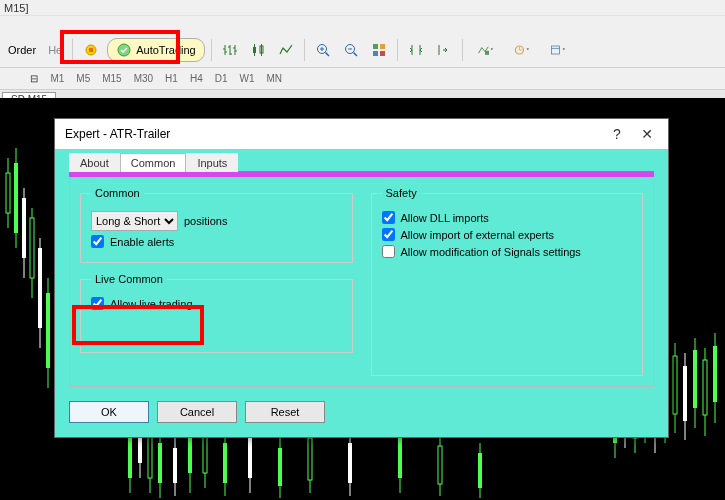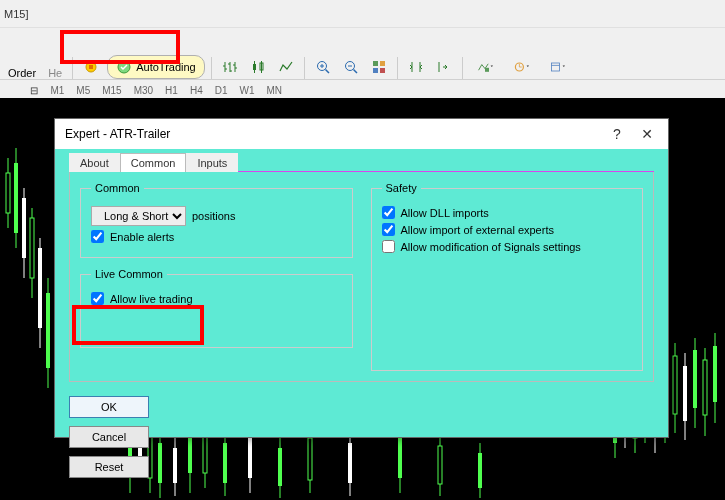--- a/index.html
+++ b/index.html
@@ -1,21 +1,21 @@
 <!DOCTYPE html>
 <html><head>
 <meta charset="utf-8">
 <style>
   * { box-sizing: border-box; font-family: "Segoe UI", Tahoma, sans-serif; }
   body { margin: 0; width: 725px; height: 500px; background: #f0f0f0; overflow: hidden; position: relative; }
 
-  .menubar { height: 28px; background: #f0f0f0; border-bottom: 1px solid #e0e0e0; display: flex; align-items: center; padding: 0 4px; font-size: 11px; color: #333; }
+  .menubar { height: 16px; background: #f0f0f0; border-bottom: 1px solid #e0e0e0; display: flex; align-items: center; padding: 0 4px; font-size: 11px; color: #333; }
   .menubar span { margin-right: 8px; }
 
-  .toolbar { height: 36px; background: #f0f0f0; border-bottom: 1px solid #d0d0d0; display: flex; align-items: flex-end; padding: 0 4px; gap: 4px; }
+  .toolbar { height: 36px; background: #f0f0f0; border-bottom: 1px solid #d0d0d0; display: flex; align-items: center; padding: 0 4px; gap: 4px; }
   .tb-text { font-size: 11px; color: #000; padding: 0 4px; }
   .tb-sep { width: 1px; height: 22px; background: #ccc; margin: 0 2px; }
   .tb-btn { width: 24px; height: 24px; display: flex; align-items: center; justify-content: center; border: 1px solid transparent; border-radius: 2px; }
   .tb-btn svg { width: 16px; height: 16px; }
 
   .auto-trading { display: flex; align-items: center; gap: 4px; padding: 6px 8px; border: 1px solid #b0b0b0; border-radius: 10px; background: #fef9c3; font-size: 11px; height: 24px; }
   .red-highlight { position: absolute; border: 4px solid #ff0000; pointer-events: none; z-index: 100; }
 
   .timeframes { height: 22px; background: #f0f0f0; border-bottom: 1px solid #d0d0d0; display: flex; align-items: center; padding-left: 30px; gap: 0; font-size: 10px; }
   .tf-item { padding: 2px 6px; color: #666; }
@@ -24,36 +24,36 @@
   .sym-tab-inner { background: #fff; border: 1px solid #999; border-bottom: none; padding: 1px 8px; font-size: 10px; color: #333; }
 
   .chart-area { position: absolute; top: 98px; left: 0; width: 725px; height: 402px; background: #000; overflow: hidden; }
 
   .dialog { position: absolute; left: 54px; top: 118px; width: 615px; height: 320px; background: #5eead4; border: 1px solid #666; box-shadow: 2px 2px 8px rgba(0,0,0,.4); z-index: 50; }
   .dlg-title { height: 30px; background: #fff; display: flex; align-items: center; padding: 0 6px 0 10px; font-size: 12px; color: #000; }
   .dlg-title .spacer { flex: 1; }
   .dlg-title .win-btn { width: 30px; text-align: center; font-size: 14px; color: #333; }
 
   .dlg-body { padding: 4px 14px 6px 14px; }
-  .tabs { display: flex; border-bottom: 1px solid #d946ef; font-size: 11px; }
+  .tabs { display: flex; border-bottom: 6px solid #d946ef; font-size: 11px; }
   .tab { padding: 3px 10px; border: 1px solid transparent; border-bottom: none; margin-bottom: -1px; color: #333; background: #f0f0f0; }
   .tab.active { background: #fff; border-color: #bbb; }
 
   .tab-content { border: 1px solid #bbb; border-top: none; padding: 10px; height: 210px; display: flex; gap: 18px; font-size: 11px; color: #000; }
 
   fieldset { border: 1px solid #ccc; padding: 8px 10px 10px 10px; margin: 0; font-size: 11px; }
   fieldset legend { padding: 0 4px; color: #000; }
   .col { flex: 1; display: flex; flex-direction: column; gap: 10px; }
 
   .row { display: flex; align-items: center; gap: 6px; margin: 4px 0; }
   .row.indent { margin-left: 18px; }
-  select { font-size: 11px; height: 20px; border: 1px solid #aaa; background: #eee; padding-left: 8px; }
+  select { font-size: 11px; height: 20px; border: 1px solid #aaa; background: #eee; }
   input[type=checkbox] { width: 13px; height: 13px; margin: 0; }
 
-  .dlg-buttons { display: flex; gap: 8px; padding: 8px 14px; flex-direction: column; }
+  .dlg-buttons { display: flex; gap: 8px; padding: 8px 14px; }
   .dlg-buttons button { width: 80px; height: 22px; font-size: 11px; border: 1px solid #888; background: #e8e8e8; }
   .dlg-buttons button.primary { border: 1px solid #3c7fb1; background: #eef5fb; }
 </style>
 </head>
 <body>
 
 <div class="menubar">
   <span>M15]</span>
 </div>
 

